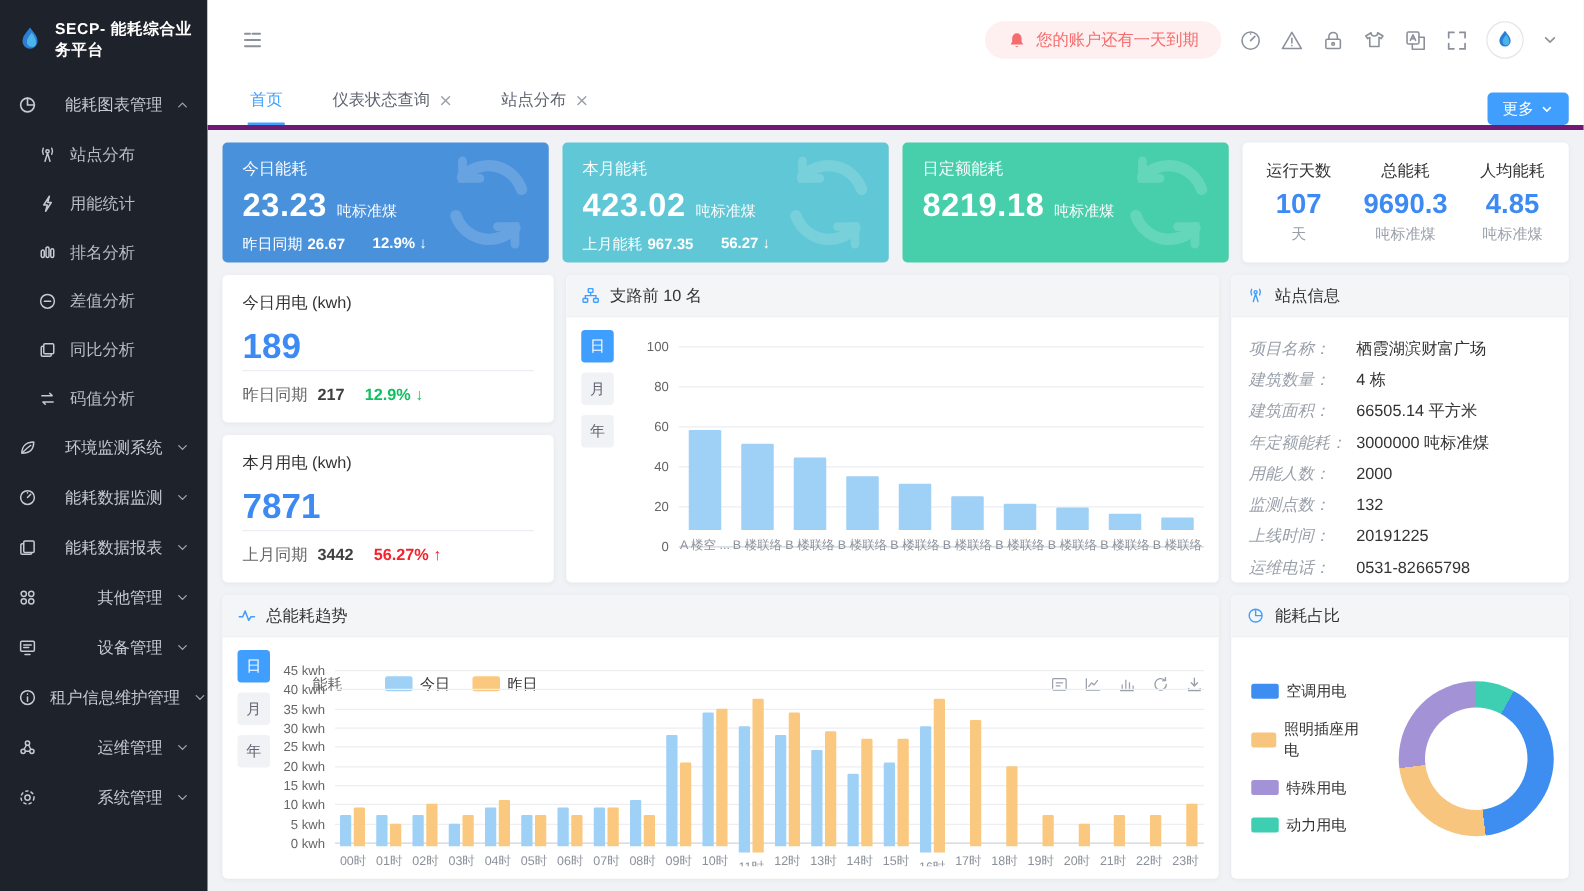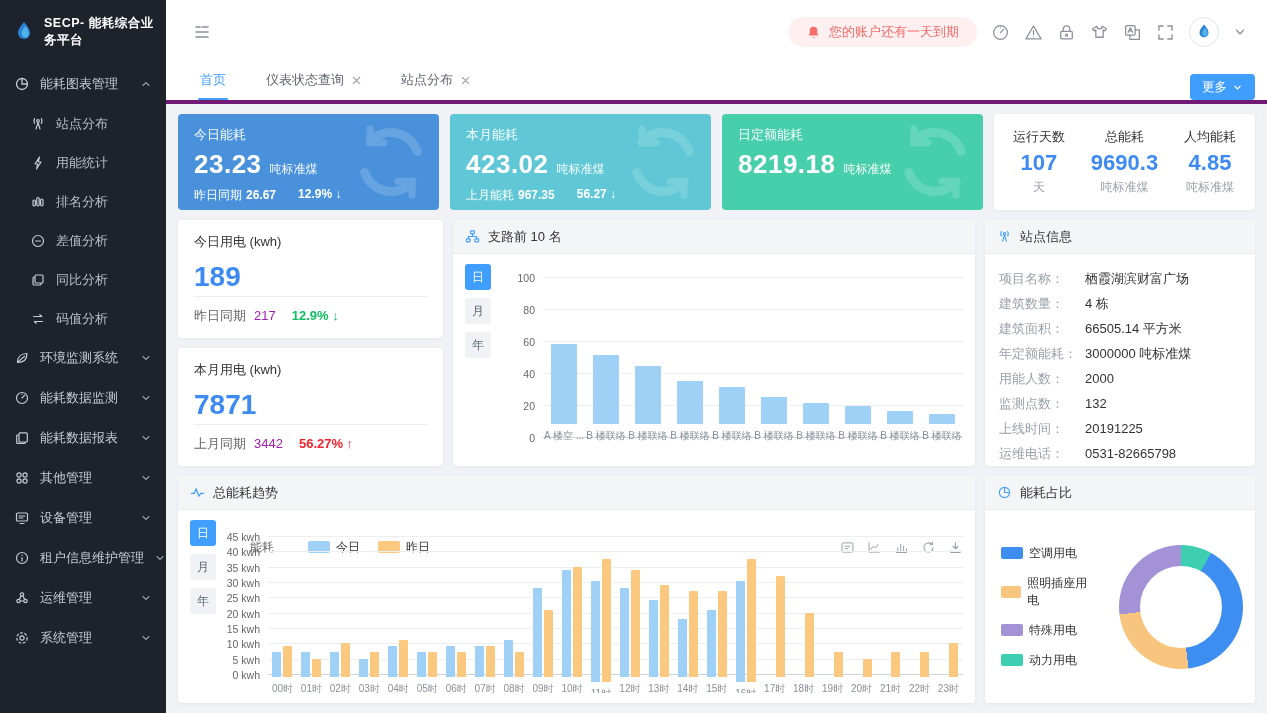--- a/index.html
+++ b/index.html
@@ -9,21 +9,21 @@
 
   
   .app { display:flex; width:1267px; height:713px; }
   .sidebar { width:166px; flex:none; background:#1e222a; color:#c6cad2; overflow:hidden; }
   .main { flex:1; display:flex; flex-direction:column; min-width:0; }
 
   
   .logo { height:64px; display:flex; align-items:center; gap:8px; padding:0 12px; color:#fff; }
   .logo-title { font-size:12.5px; font-weight:bold; letter-spacing:.5px; }
   .side-item { height:40px; display:flex; align-items:center; gap:10px; padding:0 14px; cursor:pointer; font-size:13px; }
-  .side-item .slabel { flex:1; white-space:nowrap; }
+  .side-item .slabel { flex:1; white-space:nowrap;text-align:right; }
   .side-sub { height:39px; display:flex; align-items:center; gap:10px; padding:0 14px 0 30px; color:#b9bec7; font-size:13px; cursor:pointer; }
   .sicon { color:#c6cad2; flex:none; }
   .chev { color:#9aa0aa; flex:none; }
 
   
   .topbar { height:64px; background:#fff; display:flex; align-items:center; padding:0 20px 0 26px; gap:14px; }
   .topbar .spacer { flex:1; }
   .alert-pill { display:flex; align-items:center; gap:8px; background:#fef0f0; color:#f56c6c;
     height:30px; padding:0 18px; border-radius:15px; font-size:13px; }
   .hicon { color:#8b909a; cursor:pointer; }
@@ -61,21 +61,21 @@
   .stat-label { font-size:13px; color:#333; }
   .stat-value { font-size:22px; font-weight:bold; color:#3d8af2; margin:4px 0 3px; }
   .stat-unit { font-size:12px; color:#9aa0aa; }
 
   .elec-col { display:flex; flex-direction:column; gap:10px; }
   .elec { flex:1; padding:13px 16px; display:flex; flex-direction:column; }
   .elec-title { font-size:13px; color:#333; }
   .elec-value { font-size:28px; font-weight:bold; color:#3d8af2; margin-top:10px; }
   .elec-div { height:1px; background:#ebeef2; margin:auto 0 10px; }
   .elec-foot { font-size:13px; color:#666; display:flex; gap:8px; align-items:baseline; }
-  .elec-foot .ref { color:#a21caf; font-weight:normal; }
+  .elec-foot .ref { color:#404040; font-weight:bold; }
   .delta-down { color:#0fbf60; font-weight:bold; margin-left:8px; }
   .delta-up { color:#f5222d; font-weight:bold; margin-left:8px; }
 
   .panel { display:flex; flex-direction:column; overflow:hidden; }
   .panel-hd { height:34px; flex:none; background:#f4f5f7; border-bottom:1px solid #ececef; border-radius:4px 4px 0 0;
     display:flex; align-items:center; gap:8px; padding:0 12px; font-size:13px; color:#333; }
   .panel-hd .picon { color:#409eff; }
   .panel-bd { flex:1; padding:10px 12px; min-height:0; display:flex; }
 
   .period-col { display:flex; flex-direction:column; gap:8px; width:26px; flex:none; margin-right:6px; }
@@ -108,21 +108,21 @@
   .toolbox .tbi { cursor:pointer; }
   .trend-right { flex:1; display:flex; flex-direction:column; min-width:0;margin-top:15px; }
 
   .pie-body { align-items:center; gap:8px; }
   .pie-legend { display:flex; flex-direction:column; gap:13px; margin-left:4px; }
   .pie-ring { width:124px; height:124px; border-radius:50%; position:relative; margin-left:18px; flex:none; }
   .pie-hole { position:absolute; left:21px; top:21px; width:82px; height:82px; border-radius:50%; background:#fff; }
 
   .site-body { flex-direction:column; padding:12px 14px; gap:0; justify-content:space-between; }
   .site-row { display:flex; font-size:13px; line-height:25px; }
-  .site-label { width:86px; color:#9aa0aa; flex:none; }
+  .site-label { width:86px; color:#9aa0aa; flex:none;font-style:italic; }
   .site-value { color:#333; }
 </style>
 </head>
 <body>
 
 <div class="app">
 
   <aside class="sidebar">
     <div class="logo">
       <span>

